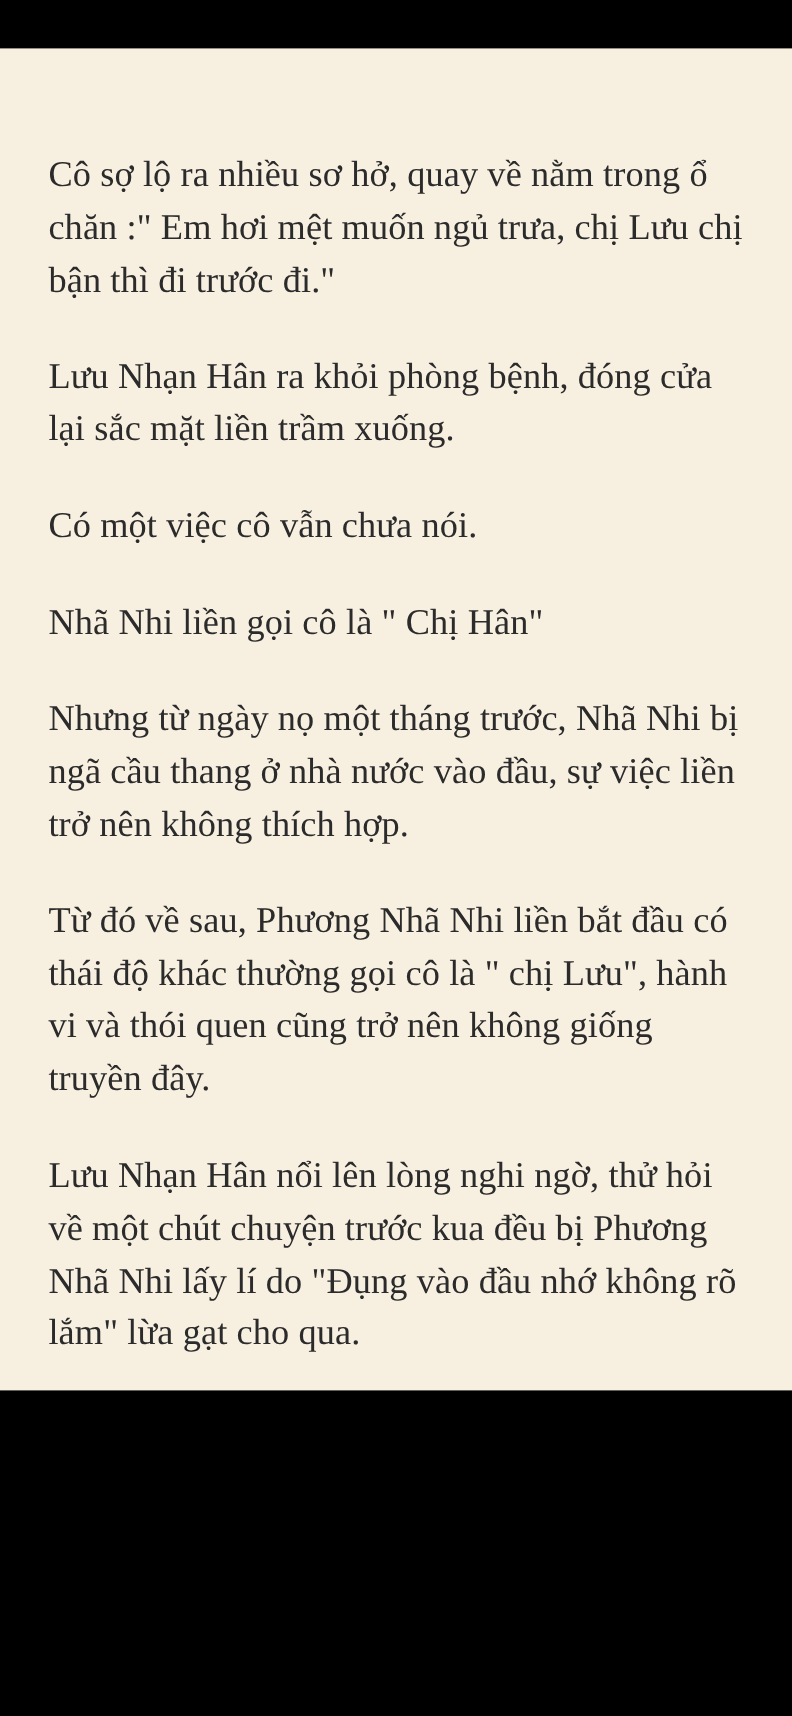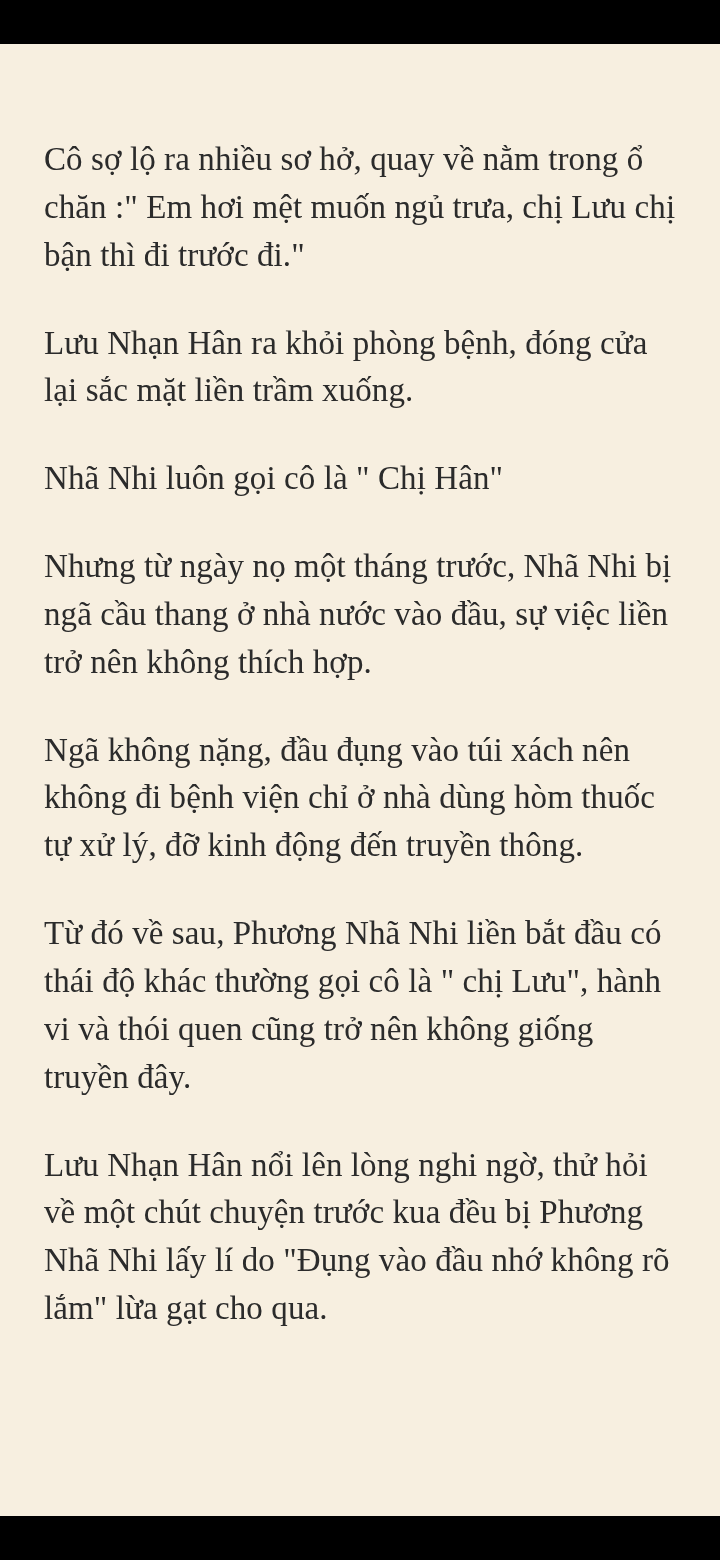--- a/index.html
+++ b/index.html
@@ -23,21 +23,21 @@
   .status-bar {
     height: 44px;
     width: 100%;
     background: #000000;
   }
   .reader-page {
     position: absolute;
     top: 44px;
     left: 0;
     width: 720px;
-    height: 1472px;
+    height: 1220px;
     background: #f7efe0;
     box-sizing: border-box;
     padding: 92px 44px 0 44px;
     overflow: hidden;
   }
   .bottom-bar {
     position: absolute;
     bottom: 0;
     left: 0;
     width: 720px;
@@ -60,23 +60,23 @@
 </head>
 <body>
 
 <div class="screen">
 
   <div class="status-bar"></div>
 
   <div class="reader-page">
     <p class="para">Cô sợ lộ ra nhiều sơ hở, quay về nằm trong ổ chăn :" Em hơi mệt muốn ngủ trưa, chị Lưu chị bận thì đi trước đi."</p>
     <p class="para">Lưu Nhạn Hân ra khỏi phòng bệnh, đóng cửa lại sắc mặt liền trầm xuống.</p>
-    <p class="para">Nhã Nhi luôn gọi cô là " Chị Hân"</p>
+    <p class="para">Có một việc cô vẫn chưa nói.</p>
+    <p class="para">Nhã Nhi liền gọi cô là " Chị Hân"</p>
     <p class="para">Nhưng từ ngày nọ một tháng trước, Nhã Nhi bị ngã cầu thang ở nhà nước vào đầu, sự việc liền trở nên không thích hợp.</p>
-    <p class="para">Ngã không nặng, đầu đụng vào túi xách nên không đi bệnh viện chỉ ở nhà dùng hòm thuốc tự xử lý, đỡ kinh động đến truyền thông.</p>
     <p class="para">Từ đó về sau, Phương Nhã Nhi liền bắt đầu có thái độ khác thường gọi cô là " chị Lưu", hành vi và thói quen cũng trở nên không giống truyền đây.</p>
     <p class="para">Lưu Nhạn Hân nổi lên lòng nghi ngờ, thử hỏi về một chút chuyện trước kua đều bị Phương Nhã Nhi lấy lí do "Đụng vào đầu nhớ không rõ lắm" lừa gạt cho qua.</p>
 
   </div>
 
   <div class="bottom-bar"></div>
 
 </div>
 
 </body></html>

